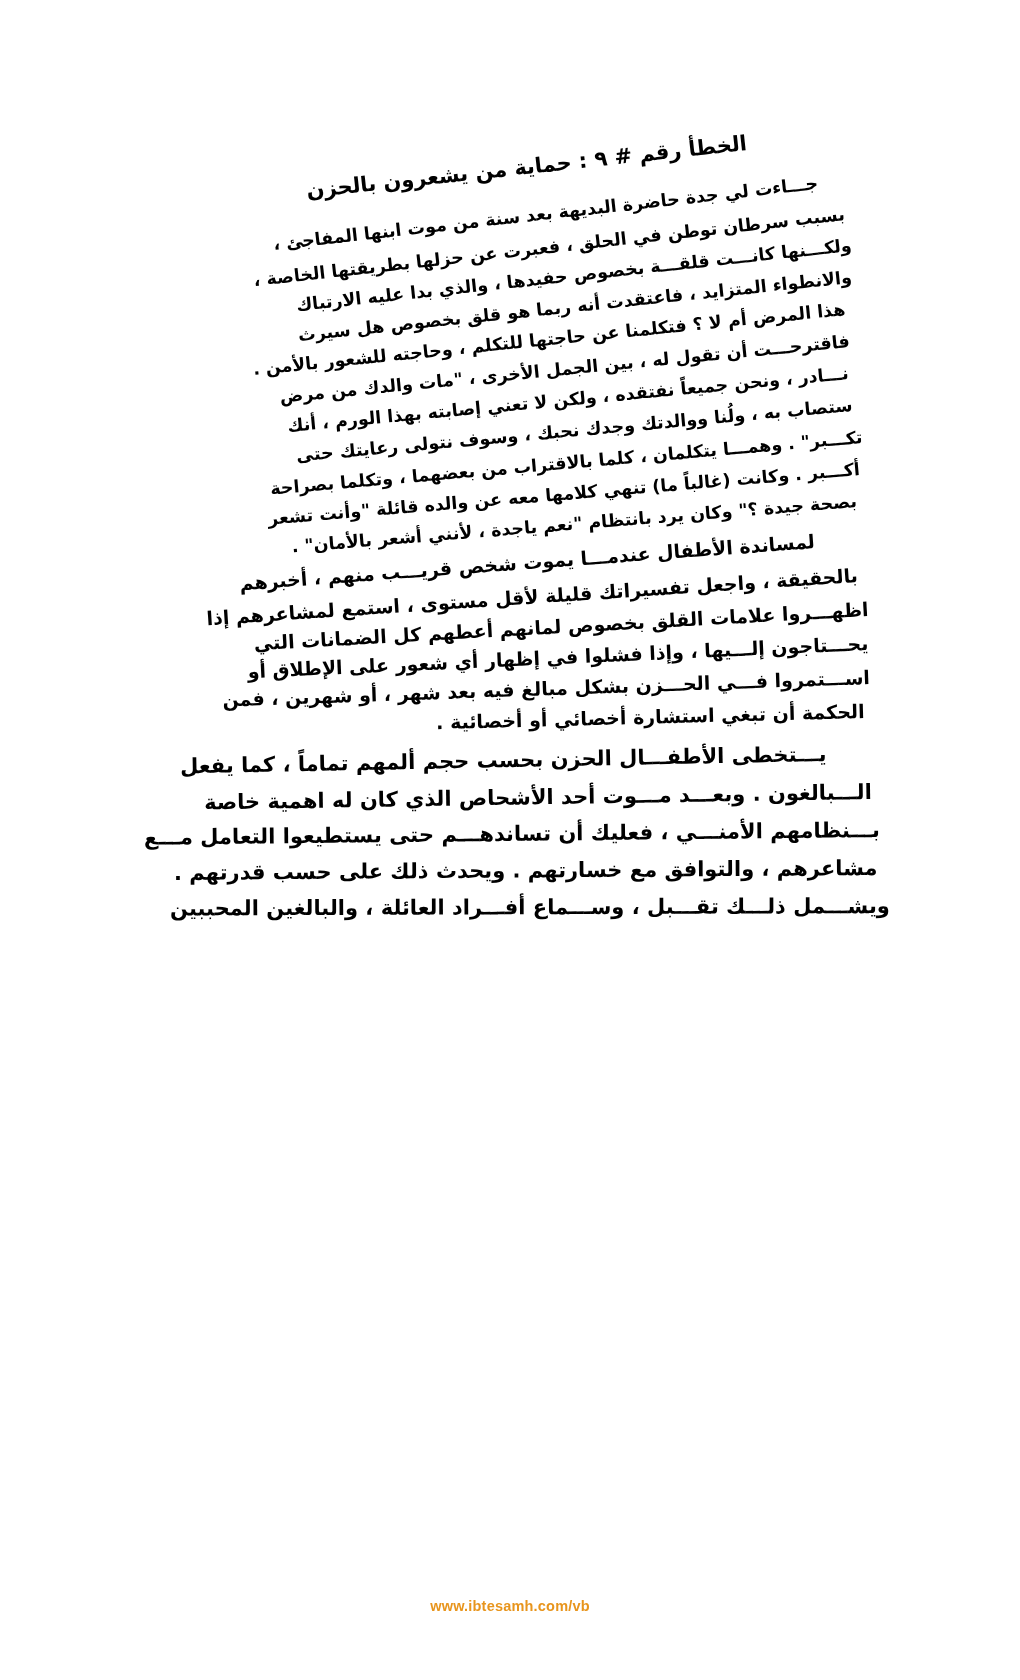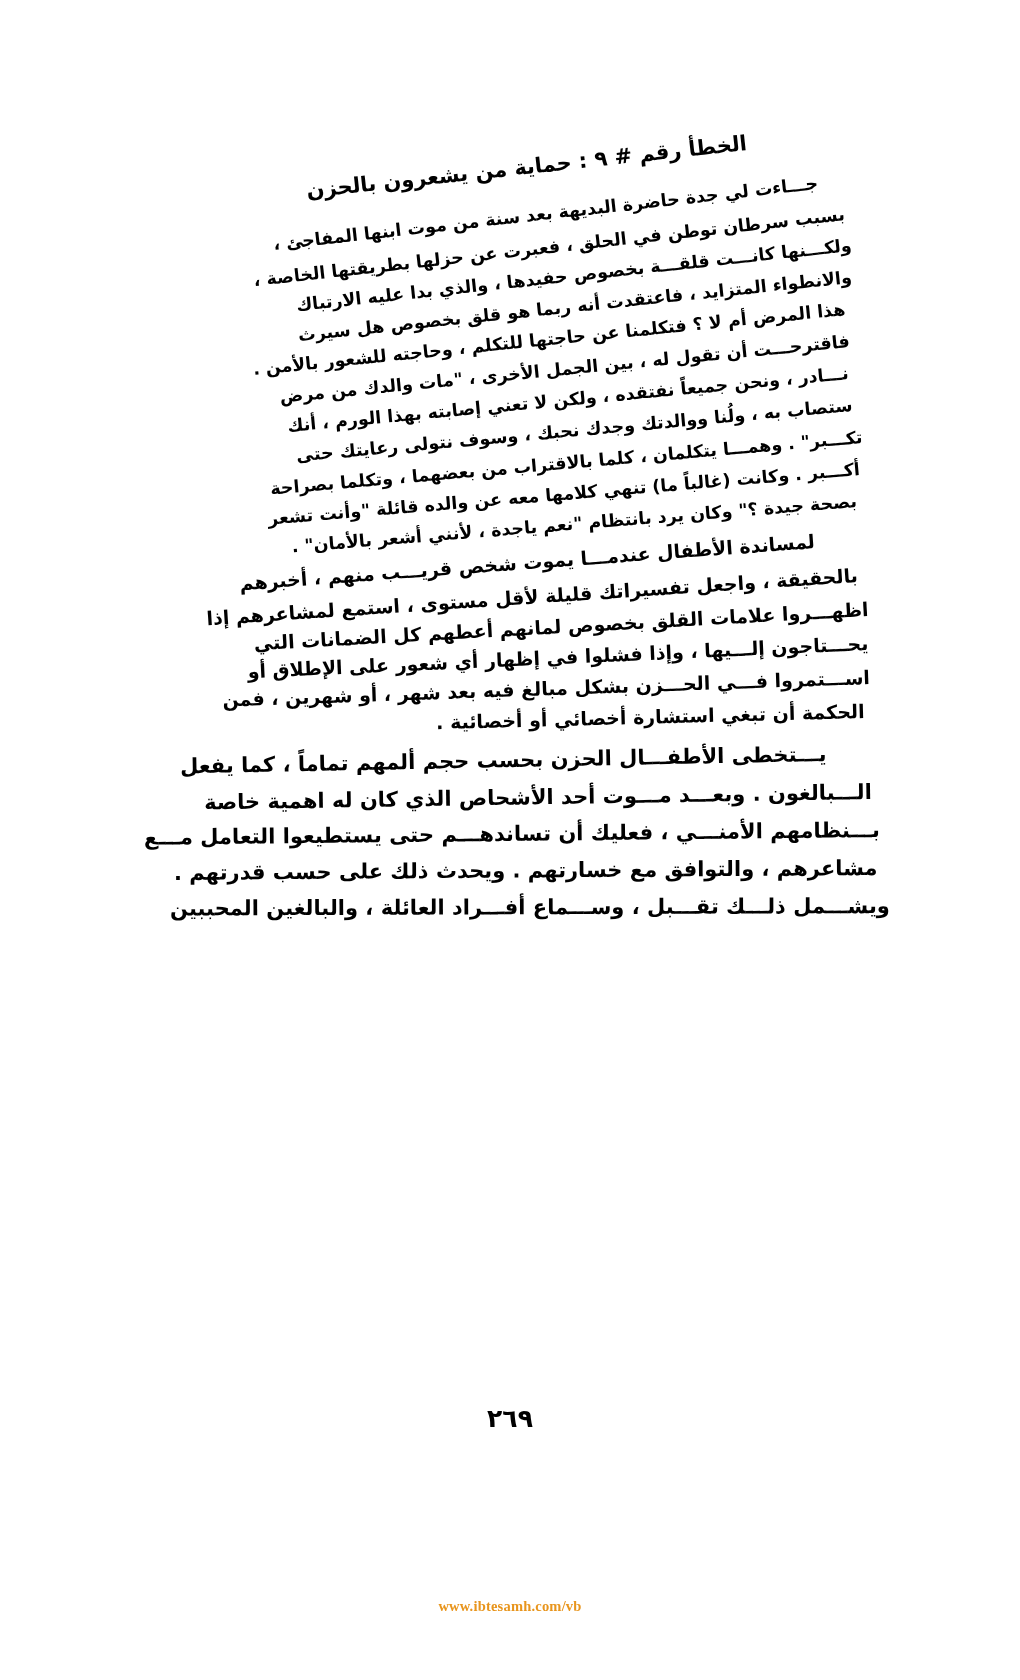--- a/index.html
+++ b/index.html
@@ -67,21 +67,21 @@
     color: #000000;
     letter-spacing: 1px;
   }
 
   .footer-watermark {
     position: absolute;
     left: 0;
     right: 0;
     top: 1598px;
     text-align: center;
-    font-family: Liberation Serif, serif;
+    font-family: Liberation Sans, sans-serif;
     font-size: 14.5px;
     font-weight: 700;
     color: #e8951d;
     letter-spacing: 0.2px;
   }
 </style>
 </head>
 <body>
 
 <div class="page">
@@ -105,17 +105,16 @@
       <div class="line body" style="top: 632px; right: 152px; font-size: 19px; transform: rotate(-2.6deg);">يحـــتاجون إلـــيها ، وإذا فشلوا في إظهار أي شعور على الإطلاق أو</div>
       <div class="line body" style="top: 666px; right: 150px; font-size: 19px; transform: rotate(-2deg);">اســـتمروا فـــي الحـــزن بشكل مبالغ فيه بعد شهر ، أو شهرين ، فمن</div>
       <div class="line body" style="top: 700px; right: 155px; font-size: 19px; transform: rotate(-1.5deg);">الحكمة أن تبغي استشارة أخصائي أو أخصائية .</div>
       <div class="line body" style="top: 742px; right: 193px; font-size: 21px; transform: rotate(-1.1deg);">يـــتخطى الأطفـــال الحزن بحسب حجم ألمهم تماماً ، كما يفعل</div>
       <div class="line body" style="top: 780px; right: 148px; font-size: 21px; transform: rotate(-0.9deg);">الـــبالغون . وبعـــد مـــوت أحد الأشحاص الذي كان له اهمية خاصة</div>
       <div class="line body" style="top: 818px; right: 140px; font-size: 21px; transform: rotate(-0.6deg);">بـــنظامهم الأمنـــي ، فعليك أن تساندهـــم حتى يستطيعوا التعامل مـــع</div>
       <div class="line body" style="top: 856px; right: 143px; font-size: 21px; transform: rotate(-0.4deg);">مشاعرهم ، والتوافق مع خسارتهم . ويحدث ذلك على حسب قدرتهم .</div>
       <div class="line body" style="top: 894px; right: 130px; font-size: 21px; transform: rotate(-0.2deg);">ويشـــمل ذلـــك تقـــبل ، وســـماع أفـــراد العائلة ، والبالغين المحببين</div>
     </div>
 
-  <div class="page-number">٢٦٩</div>
 
   <div class="footer-watermark">www.ibtesamh.com/vb</div>
 
 </div>
 
 </body></html>

